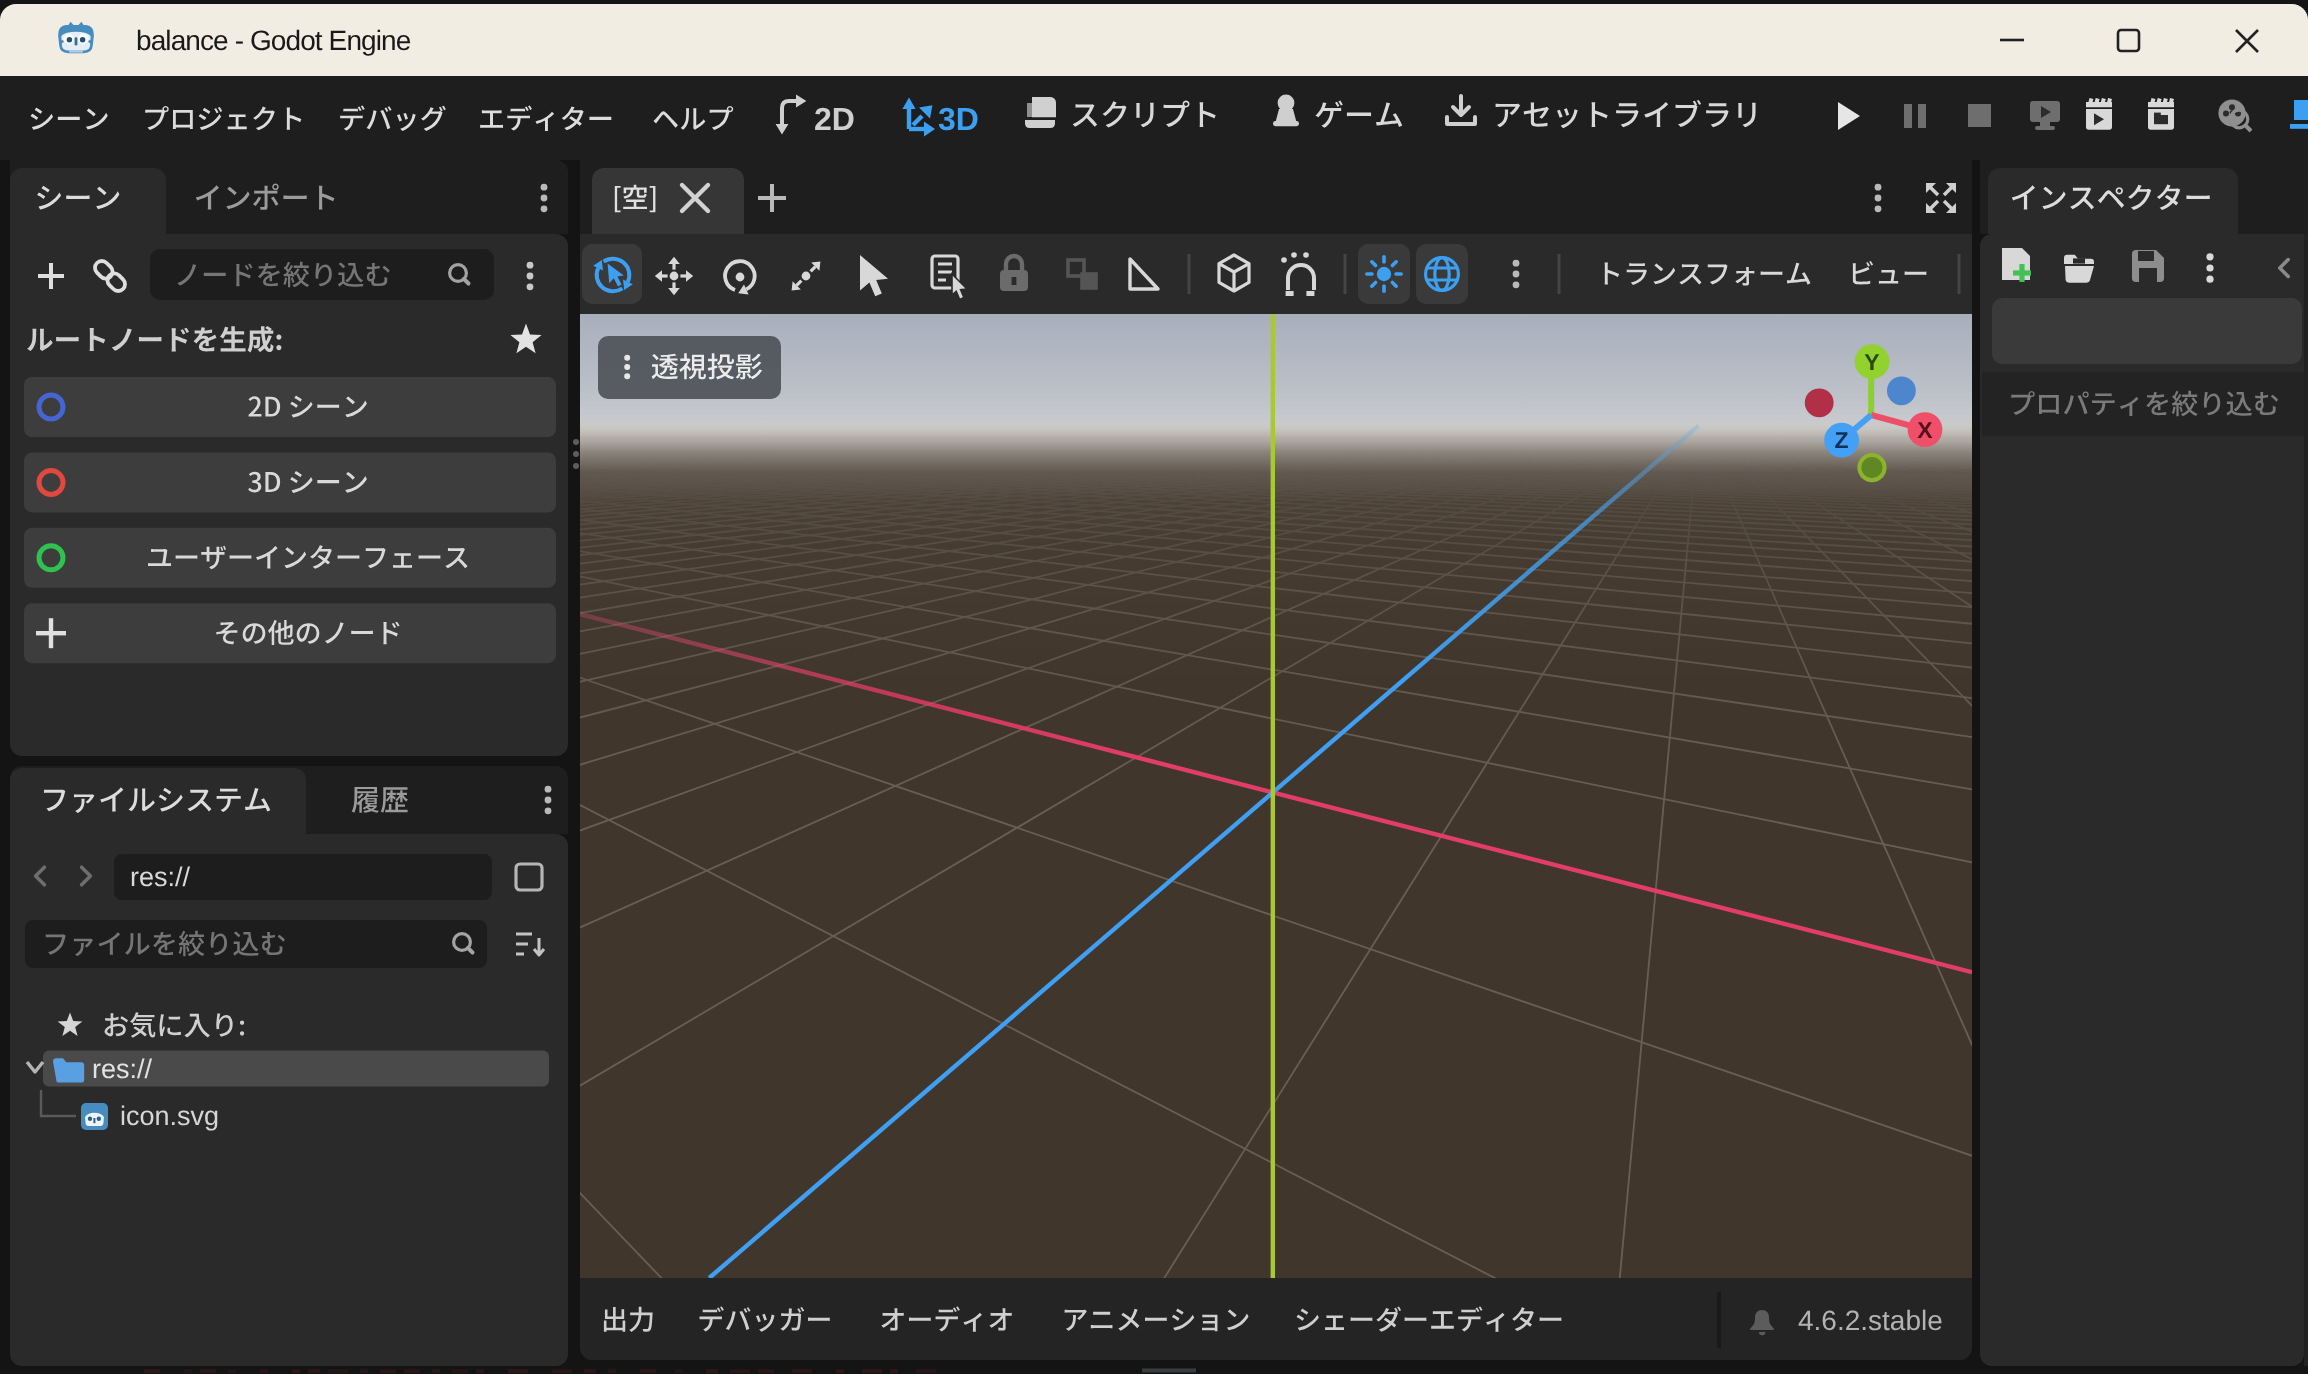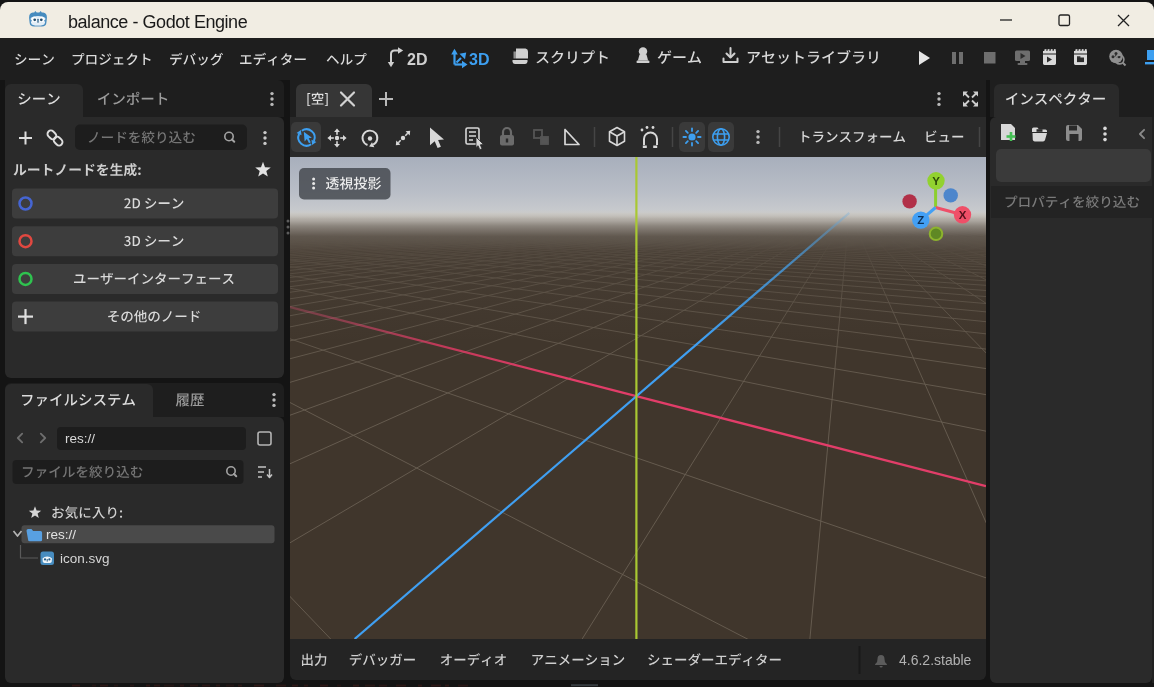--- a/index.html
+++ b/index.html
@@ -9,21 +9,21 @@
       <circle cx="10.6" cy="16.6" r="3.7" fill="#ffffff"></circle>
       <circle cx="21.4" cy="16.6" r="3.7" fill="#ffffff"></circle>
       <circle cx="11.2" cy="17.2" r="2" fill="#254f6e"></circle>
       <circle cx="20.8" cy="17.2" r="2" fill="#254f6e"></circle>
       <rect x="15" y="15.5" width="2" height="6" rx="0.9" fill="#3c6c8f"></rect>
       <circle cx="5.9" cy="18.5" r="1.1" fill="#478cbf"></circle>
       <circle cx="26.1" cy="18.5" r="1.1" fill="#478cbf"></circle>
       <path d="M11 25 h10 v1.6 h-10 Z" fill="#b5cfe2"></path>
     </g>
   </svg>
-<div style="position:absolute;left:68px;top:12px;font-size:18px;letter-spacing:-0.45px;color:#191919">balance - Godot Engine</div>
+<div style="position:absolute;left:68px;top:12px;font-size:14px;letter-spacing:-0.45px;color:#191919">balance - Godot Engine</div>
 <svg style="position:absolute;left:995px;top:9px" width="22" height="22" viewBox="0 0 22 22">
     <line x1="5" y1="11" x2="17" y2="11" stroke="#222" stroke-width="1.3"></line>
   </svg>
 <svg style="position:absolute;left:1053px;top:9px" width="22" height="22" viewBox="0 0 22 22">
     <rect x="6" y="6" width="10.5" height="10.5" rx="1.5" fill="none" stroke="#222" stroke-width="1.3"></rect>
   </svg>
 <svg style="position:absolute;left:1112px;top:9px" width="22" height="22" viewBox="0 0 22 22">
     <path d="M6 6 L17 17 M17 6 L6 17" stroke="#222" stroke-width="1.3"></path>
   </svg>
 <div style="position:absolute;left:0;top:38px;width:1154px;height:42px;background:#1e1e1e"></div>

